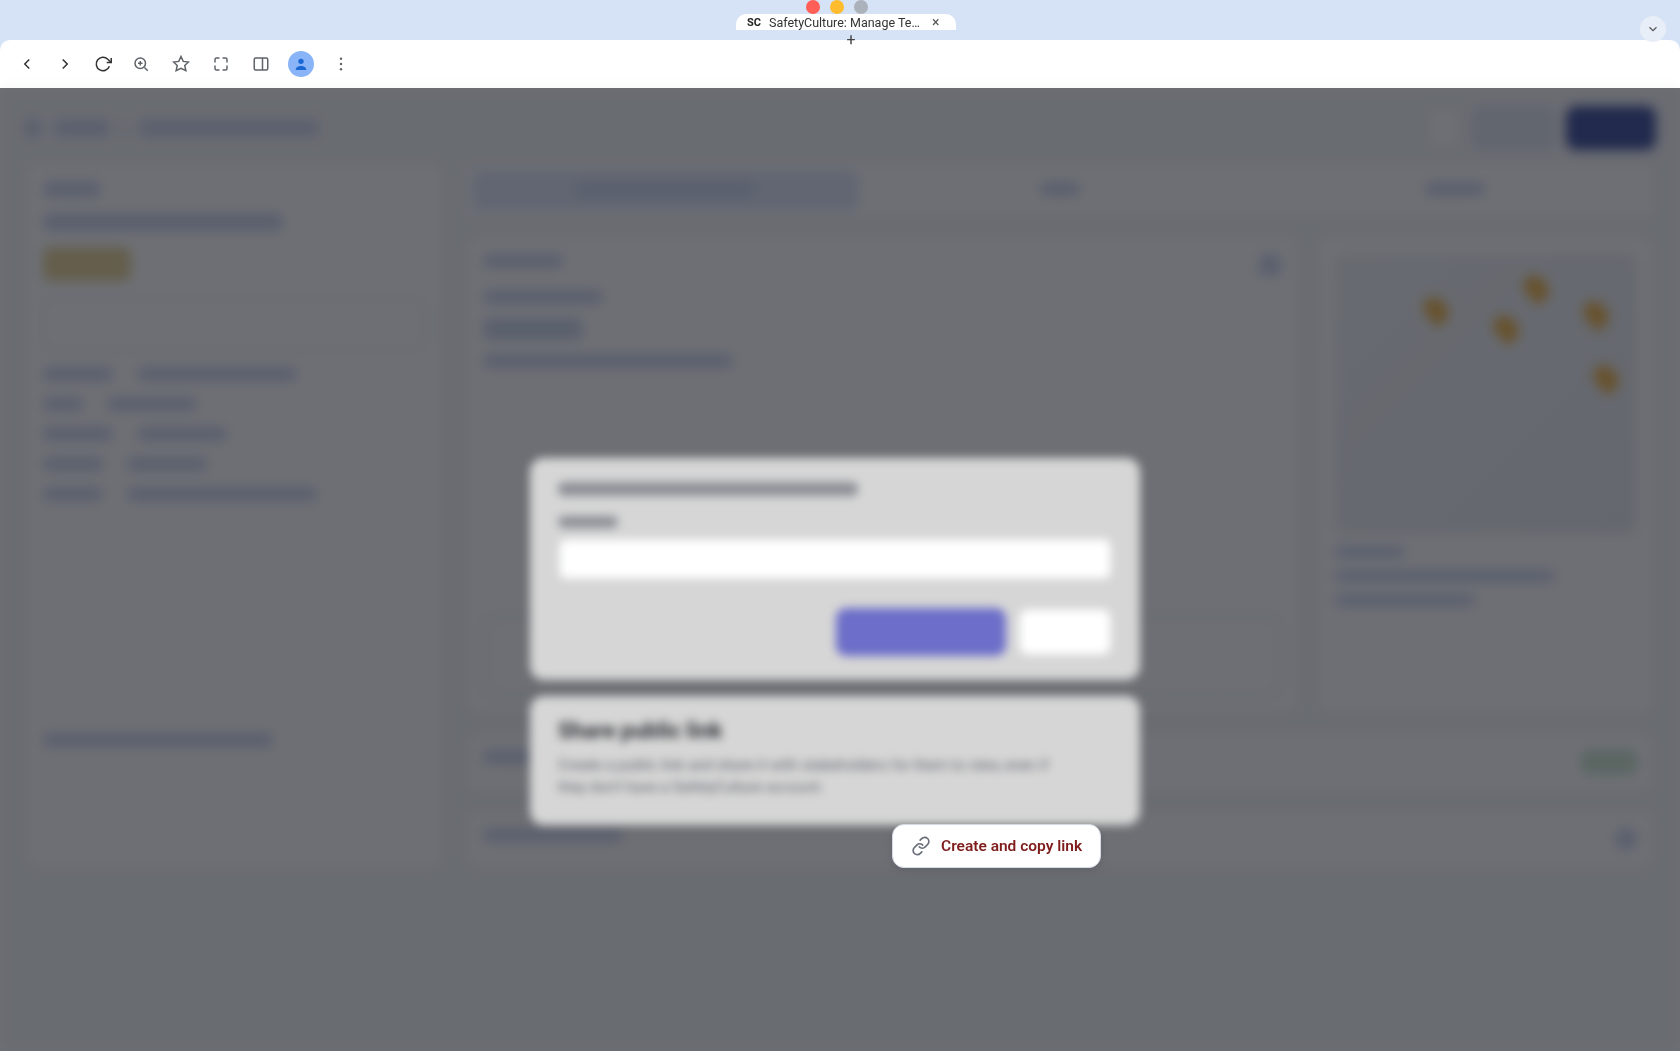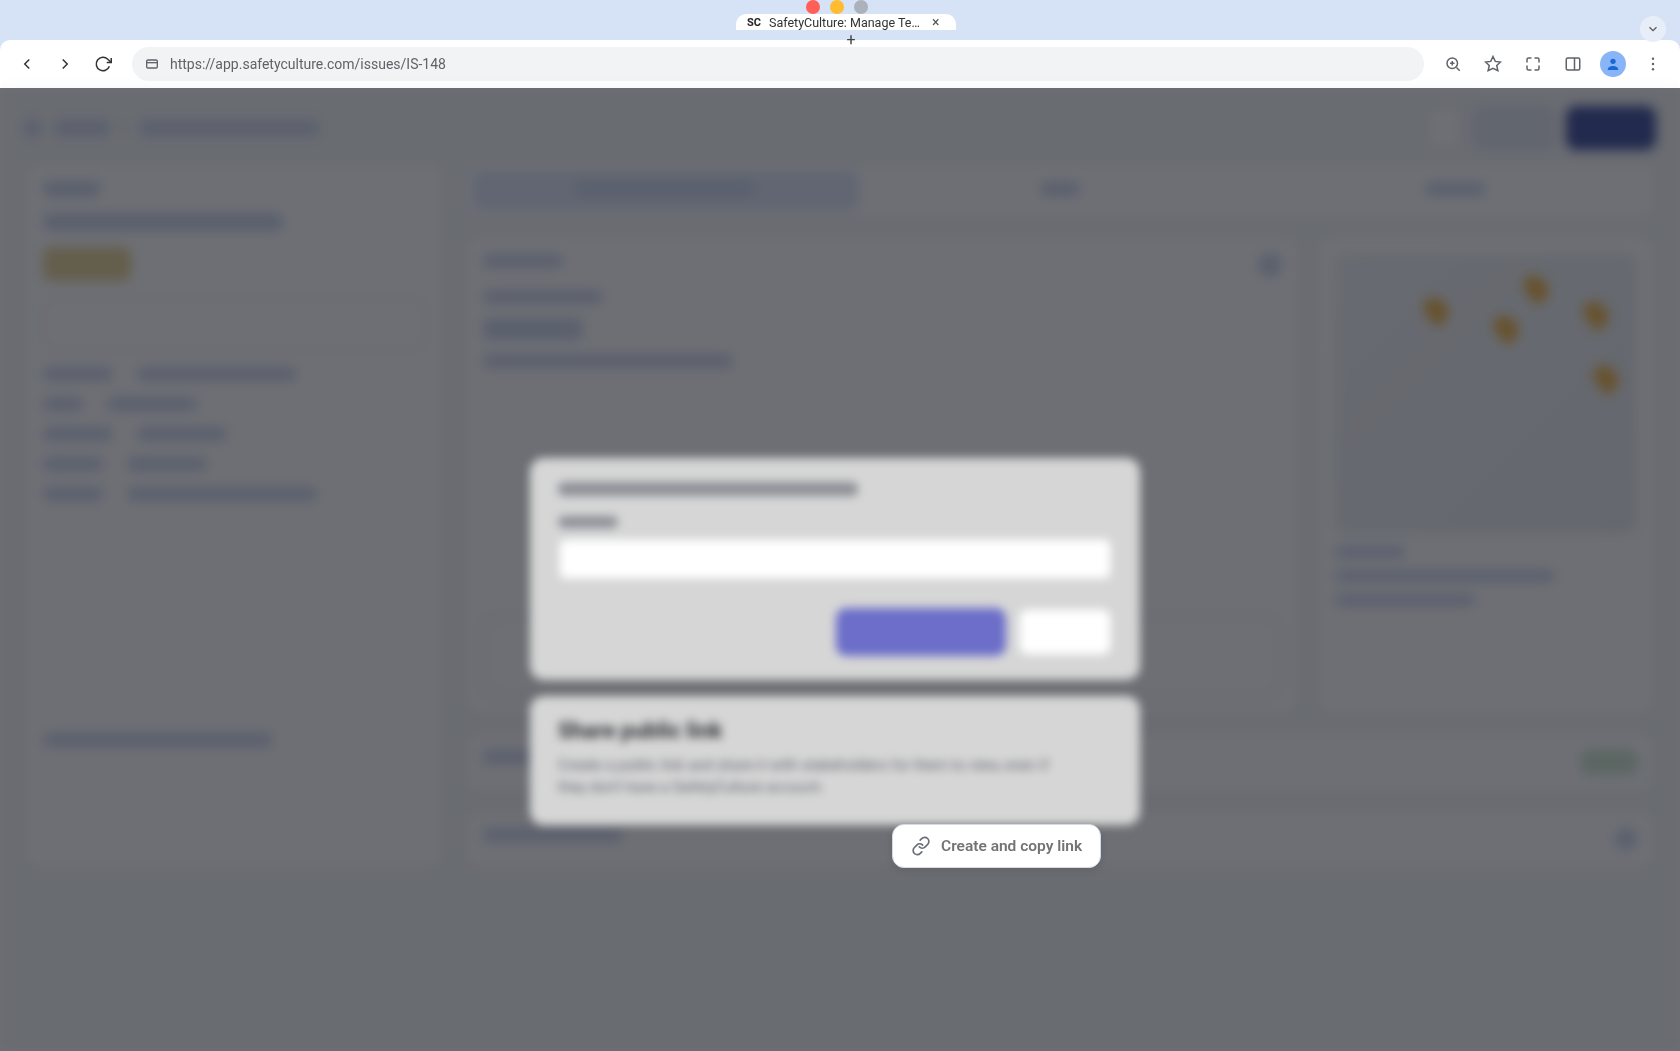--- a/index.html
+++ b/index.html
@@ -251,21 +251,21 @@
       left: 892px;
       top: 736px;
       background: #fff;
       border: 1px solid #d6dae6;
       border-radius: 12px;
       height: 44px;
       padding: 0 18px;
       display: flex;
       align-items: center;
       gap: 10px;
-      color: #737373;
+      color: #7f1d1d;
       font-size: 15.5px;
       font-weight: 600;
       cursor: pointer;
       box-shadow: 0 2px 8px rgba(0,0,0,0.1);
     }
     .create-link-focus .link-icon { color:#6a6e7a; display:flex; }
   </style>
 </head>
 <body>
 
@@ -298,27 +298,20 @@
     <div class="nav-btn">
       <svg viewBox="0 0 24 24" fill="none" stroke="currentColor" stroke-width="2">
           <polyline points="9 18 15 12 9 6"></polyline>
         </svg>
     </div>
     <div class="nav-btn">
       <svg viewBox="0 0 24 24" fill="none" stroke="currentColor" stroke-width="2">
           <path d="M23 4v6h-6"></path>
           <path d="M20.49 15a9 9 0 1 1-2.12-9.36L23 10"></path>
         </svg>
-    </div>
-    <div class="url-bar">
-      <svg viewBox="0 0 24 24" width="16" height="16" fill="none" stroke="currentColor" stroke-width="2">
-          <rect x="4" y="6" width="16" height="12" rx="2"></rect>
-          <line x1="4" y1="10" x2="20" y2="10"></line>
-        </svg>
-      <span class="url-text">https://app.safetyculture.com/issues/IS-148</span>
     </div>
     <div class="right-icons">
       <div class="right-icon">
         <svg viewBox="0 0 24 24" width="18" height="18" fill="none" stroke="currentColor" stroke-width="2">
             <circle cx="11" cy="11" r="7"></circle>
             <line x1="21" y1="21" x2="16.65" y2="16.65"></line>
             <line x1="11" y1="8" x2="11" y2="14"></line>
             <line x1="8" y1="11" x2="14" y2="11"></line>
           </svg>
       </div>

